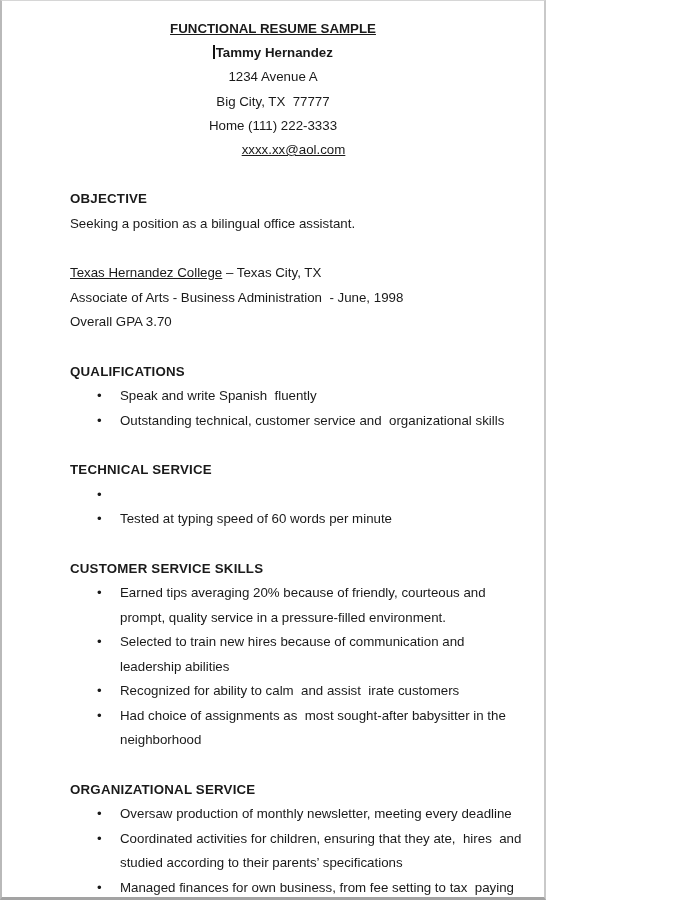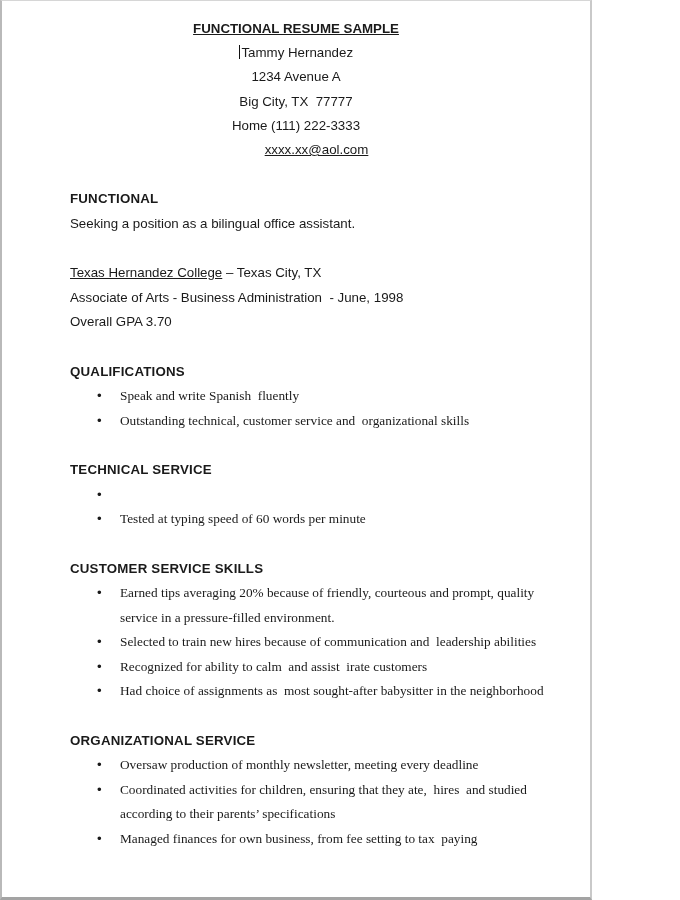--- a/index.html
+++ b/index.html
@@ -2,21 +2,21 @@
 <html><head>
 <meta charset="utf-8">
 <style>
   html, body {
     margin: 0;
     padding: 0;
     background: #ffffff;
   }
   .page {
     position: relative;
-    width: 592px;
+    width: 546px;
     height: 900px;
     box-sizing: border-box;
     background: #ffffff;
     border-left: 2px solid #b9b9b9;
     border-top: 1px solid #d6d6d6;
     border-right: 2px solid #c9c9c9;
     border-bottom: 3px solid #a3a3a3;
     padding: 16px 20px 0 68px;
     overflow: hidden;
     font-family: "Liberation Sans", sans-serif;
@@ -28,21 +28,21 @@
     text-align: center;
   }
   .doc-header .hline {
     line-height: 24.2px;
     white-space: pre-wrap;
   }
   .title {
     font-weight: bold;
     text-decoration: underline;
   }
-  .bold { font-weight: normal; }
+  .bold { font-weight: bold; }
   .underline { text-decoration: underline; }
   .caret {
     display: inline-block;
     width: 1.5px;
     height: 14px;
     background: #111111;
     margin-right: 1px;
     vertical-align: -2px;
   }
   .email-link {
@@ -74,39 +74,38 @@
   .bullet {
     flex: 0 0 50px;
     box-sizing: border-box;
     padding-left: 27px;
     user-select: none;
   }
   .li-text {
     flex: 0 1 auto;
     max-width: 540px;
     white-space: pre-wrap;
-    font-family: Liberation Serif, serif;
   }
 </style>
 </head>
 <body>
 
 <div class="page">
 
   <div class="doc-header">
     <div class="hline title">FUNCTIONAL RESUME SAMPLE</div>
     <div class="hline"><span class="caret"></span><span class="bold">Tammy Hernandez</span></div>
     <div class="hline">1234 Avenue A</div>
     <div class="hline">Big City, TX  77777</div>
     <div class="hline">Home (111) 222-3333</div>
     <div class="hline"><span class="email-link">xxxx.xx@aol.com</span></div>
   </div>
 
   <div class="section">
-    <div class="section-heading">FUNCTIONAL</div>
+    <div class="section-heading">OBJECTIVE</div>
     <div class="line">Seeking a position as a bilingual office assistant.</div>
   </div>
 
   <div class="section">
     <div class="line"><span class="underline">Texas Hernandez College</span><span> – Texas City, TX</span></div>
     <div class="line">Associate of Arts - Business Administration  - June, 1998</div>
     <div class="line">Overall GPA 3.70</div>
   </div>
 
   <div class="section">

